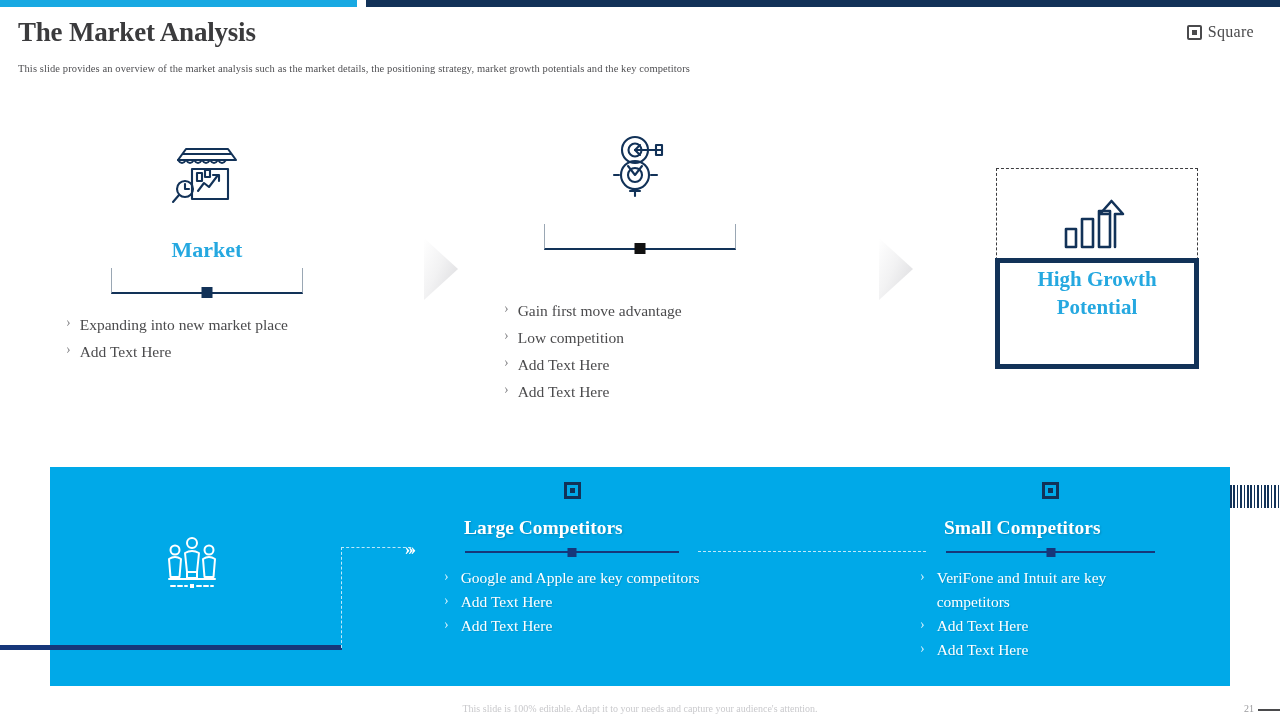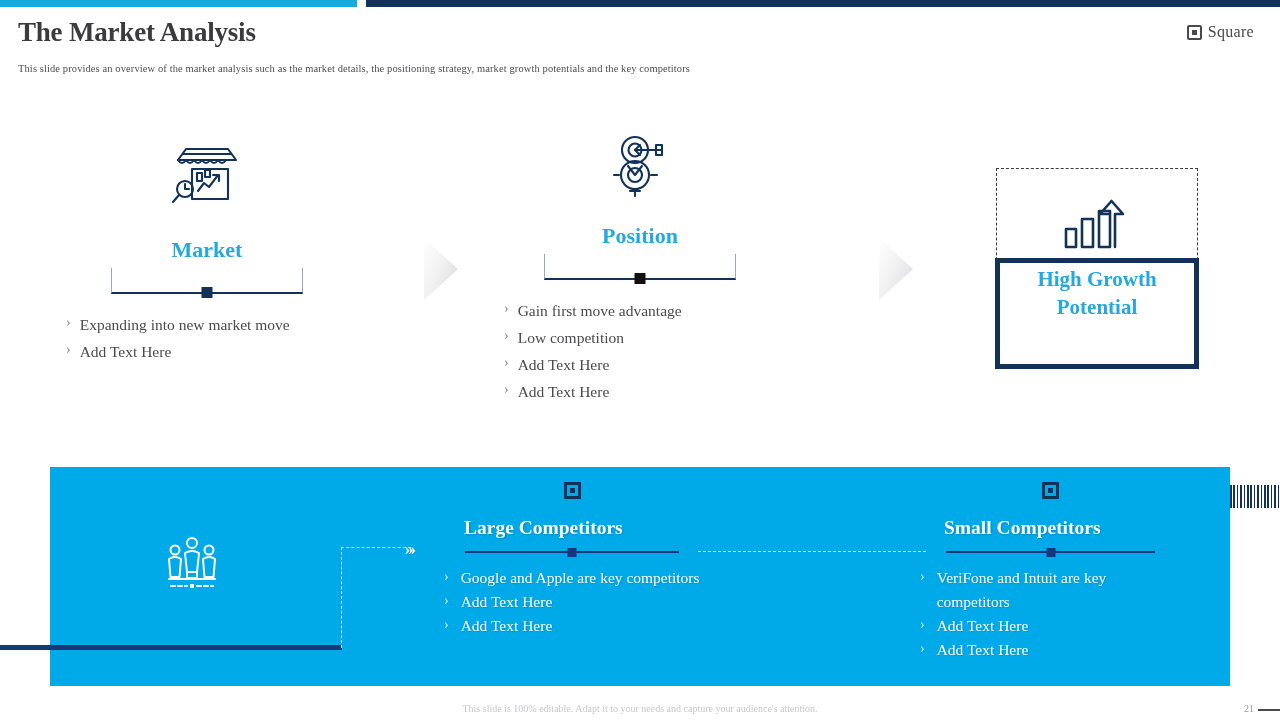--- a/index.html
+++ b/index.html
@@ -197,21 +197,21 @@
   </div>
   <div class="stage-head" style="left:111px; top:238px;">
     <div class="label">Market</div>
     <div class="bracket">
         <span class="knob"></span>
       </div>
   </div>
   <div class="bullets" style="left:66px; top:312px; width:300px;">
     <div class="bullet">
       <span class="chev">›</span>
-      <span class="txt">Expanding into new market move</span>
+      <span class="txt">Expanding into new market place</span>
     </div>
     <div class="bullet">
       <span class="chev">›</span>
       <span class="txt">Add Text Here</span>
     </div>
   </div>
 
   <div class="sep" style="left:424px; top:238px;"></div>
 
   <div class="stage-icon" style="left:604px; top:133px;">
@@ -223,21 +223,20 @@
       <path d="M36 12 L31 17 L36 22"></path>
       <circle cx="31" cy="42" r="14"></circle>
       <circle cx="31" cy="42" r="7"></circle>
       <path d="M15 42 H10 M47 42 H53"></path>
       <path d="M31 56 V63"></path>
       <path d="M26 58 H36"></path>
       <path d="M24 33 L31 42 L38 33"></path>
     </svg>
   </div>
   <div class="stage-head" style="left:544px; top:224px;">
-    <div class="label">Position</div>
     <div class="bracket dark">
         <span class="knob"></span>
       </div>
   </div>
   <div class="bullets" style="left:504px; top:298px; width:320px;">
     <div class="bullet">
       <span class="chev">›</span>
       <span class="txt">Gain first move advantage</span>
     </div>
     <div class="bullet">

